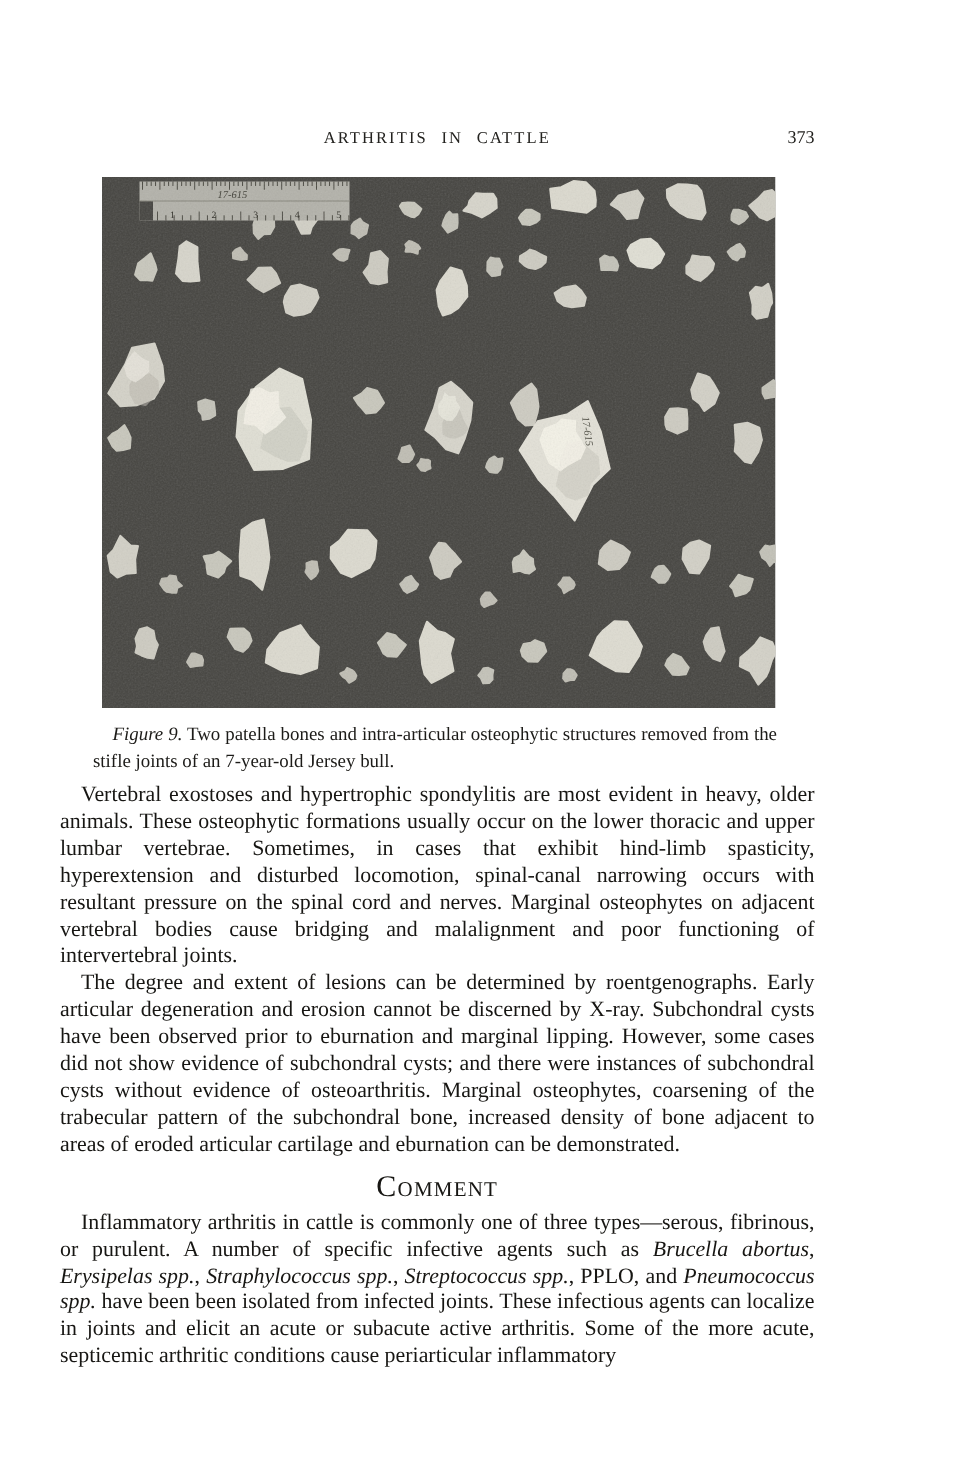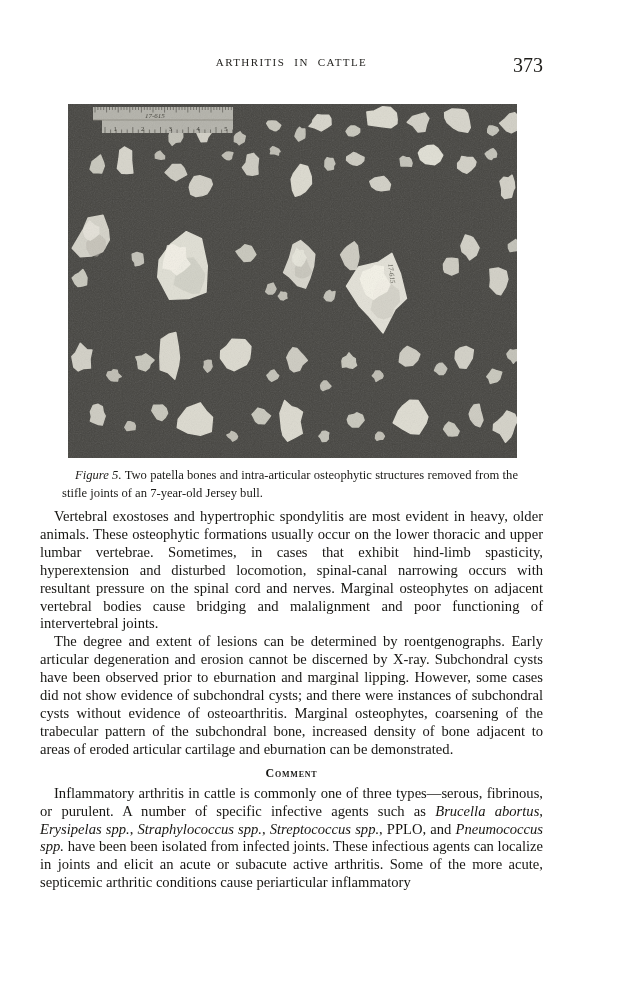--- a/index.html
+++ b/index.html
@@ -4,42 +4,42 @@
 <style>
   html,body{margin:0;padding:0;background:#ffffff;}
   .page{
     position:relative;
     width:635px;height:984px;
     background:#ffffff;
     font-family:"Liberation Serif","DejaVu Serif",serif;
     color:#161512;
     overflow:hidden;
     box-sizing:border-box;
-    padding:54px 92px 0 40px;
+    padding:84px 92px 0 40px;
   }
   .runhead{
     position:relative;
     height:18px;
     width:503px;
   }
   .runhead-title{
     position:absolute;left:0;right:0;top:2px;
     text-align:center;
     font-size:11px;
     letter-spacing:1.4px;
     word-spacing:5px;
     color:#242320;
   }
   .runhead-num{
     position:absolute;right:0;top:0;
-    font-size:20px;
+    font-size:12px;
     color:#1d1c19;
   }
   .photo-wrap{
-    margin:32px 0 0 28px;
+    margin:16px 0 0 28px;
     width:449px;height:354px;
     line-height:0;
   }
   .photo-wrap svg{display:block;}
   .caption{
     margin:8px 0 0 22px;
     width:456px;
     font-size:12.6px;
     line-height:18px;
     text-align:justify;
@@ -56,24 +56,23 @@
     font-size:14.6px;
     line-height:17.9px;
     text-align:justify;
     text-indent:14px;
     color:#171613;
   }
   .section-head{
     margin:7px 0 4px 0;
     text-align:center;
     font-variant:small-caps;
-    font-size:12px;
+    font-size:20px;
     letter-spacing:0.8px;
     color:#171613;
-    font-weight:bold;
   }
 </style>
 </head>
 <body>
 
 <div class="page">
 
   <div class="runhead">
     <div class="runhead-title">ARTHRITIS IN CATTLE</div>
     <div class="runhead-num">373</div>
@@ -328,21 +327,21 @@
           <text x="22" y="24" fill="#2e2d26" font-size="6.5" text-anchor="middle" font-family="&quot;Liberation Serif&quot;,serif">1</text>
           <text x="49.7" y="24" fill="#2e2d26" font-size="6.5" text-anchor="middle" font-family="&quot;Liberation Serif&quot;,serif">2</text>
           <text x="77.4" y="24" fill="#2e2d26" font-size="6.5" text-anchor="middle" font-family="&quot;Liberation Serif&quot;,serif">3</text>
           <text x="105.1" y="24" fill="#2e2d26" font-size="6.5" text-anchor="middle" font-family="&quot;Liberation Serif&quot;,serif">4</text>
           <text x="132.8" y="24" fill="#2e2d26" font-size="6.5" text-anchor="middle" font-family="&quot;Liberation Serif&quot;,serif">5</text>
         </g>
         <rect x="0" y="0" width="449" height="354" filter="url(#grain)" opacity="0.16"></rect>
       </svg>
   </div>
 
-  <p class="caption"><i>Figure 5.</i><span> Two patella bones and intra-articular osteophytic structures removed from the stifle joints of an 7-year-old Jersey bull.</span></p>
+  <p class="caption"><i>Figure 9.</i><span> Two patella bones and intra-articular osteophytic structures removed from the stifle joints of an 7-year-old Jersey bull.</span></p>
 
   <div class="bodytext">
     <p><span>Vertebral exostoses and hypertrophic spondylitis are most evident in heavy, older animals. These osteophytic formations usually occur on the lower thoracic and upper lumbar vertebrae. Sometimes, in cases that exhibit hind-limb spasticity, hyperextension and disturbed locomotion, spinal-canal narrowing occurs with resultant pressure on the spinal cord and nerves. Marginal osteophytes on adjacent vertebral bodies cause bridging and malalignment and poor functioning of intervertebral joints.</span></p>
     <p><span>The degree and extent of lesions can be determined by roentgenographs. Early articular degeneration and erosion cannot be discerned by X-ray. Subchondral cysts have been observed prior to eburnation and marginal lipping. However, some cases did not show evidence of subchondral cysts; and there were instances of subchondral cysts without evidence of osteoarthritis. Marginal osteophytes, coarsening of the trabecular pattern of the subchondral bone, increased density of bone adjacent to areas of eroded articular cartilage and eburnation can be demonstrated.</span></p>
     <div class="section-head">Comment</div>
     <p><span>Inflammatory arthritis in cattle is commonly one of three types—serous, fibrinous, or purulent. A number of specific infective agents such as </span><i>Brucella abortus</i><span>, </span><i>Erysipelas spp.</i><span>, </span><i>Straphylococcus spp.</i><span>, </span><i>Streptococcus spp.</i><span>, PPLO, and </span><i>Pneumococcus spp.</i><span> have been been isolated from infected joints. These infectious agents can localize in joints and elicit an acute or subacute active arthritis. Some of the more acute, septicemic arthritic conditions cause periarticular inflammatory</span></p>
   </div>
 
 </div>
 

